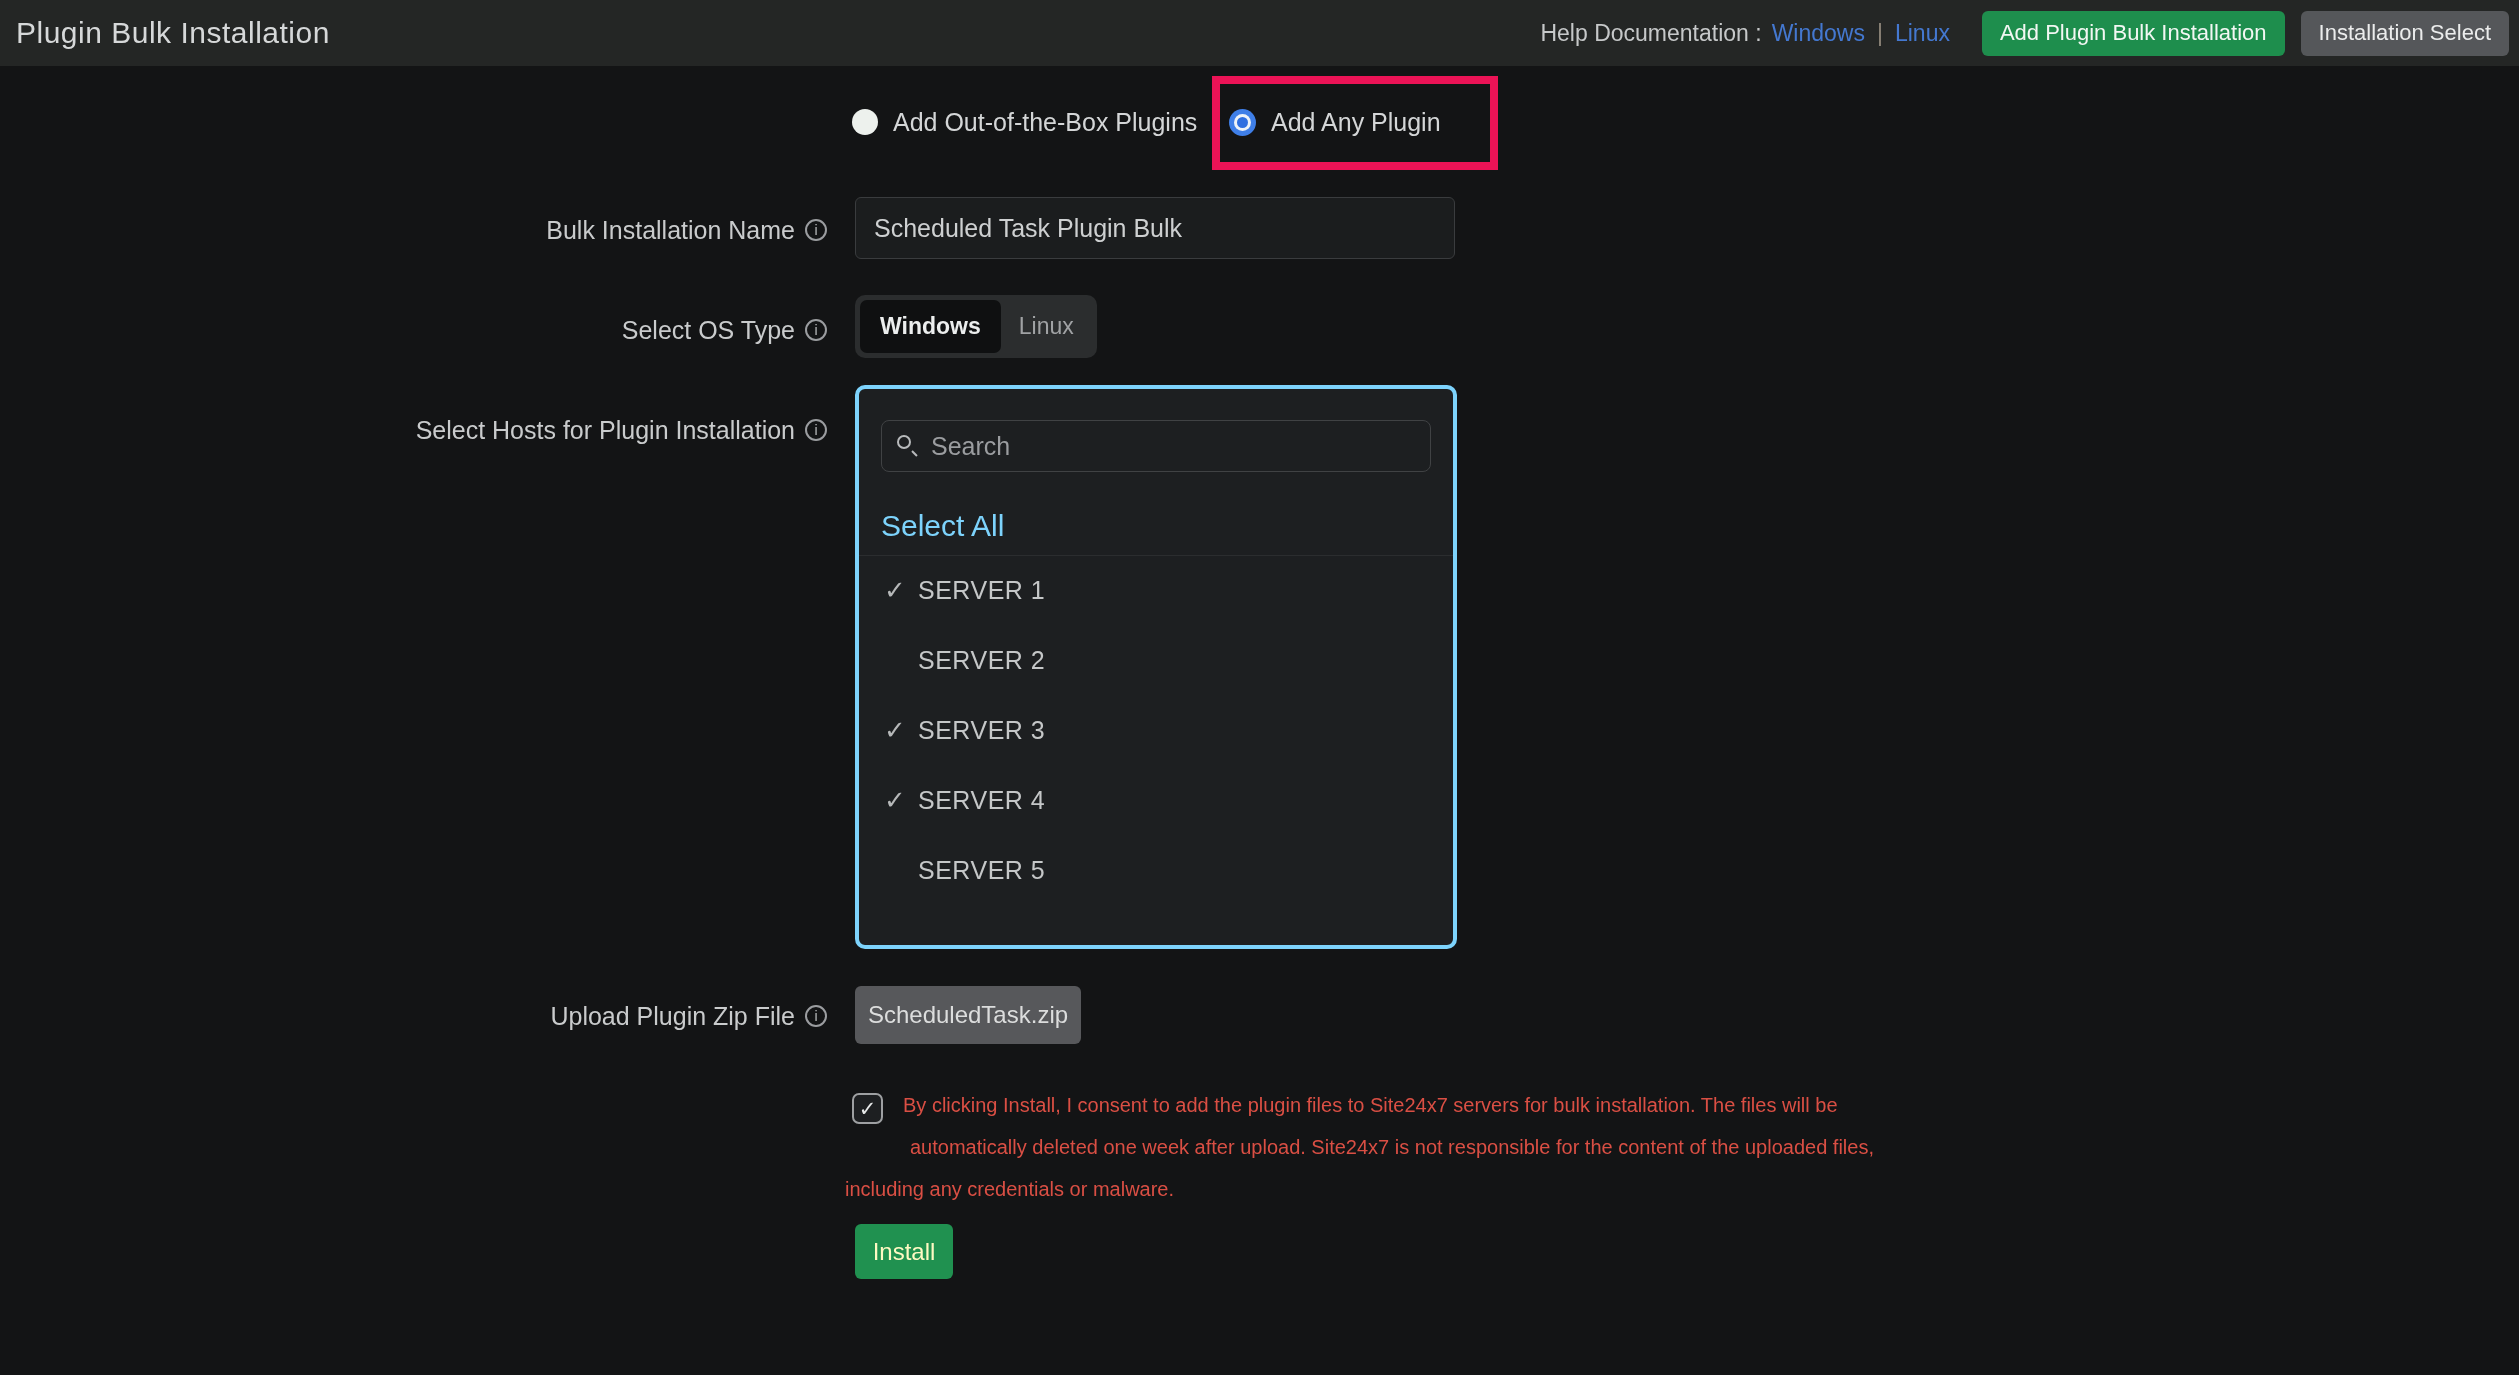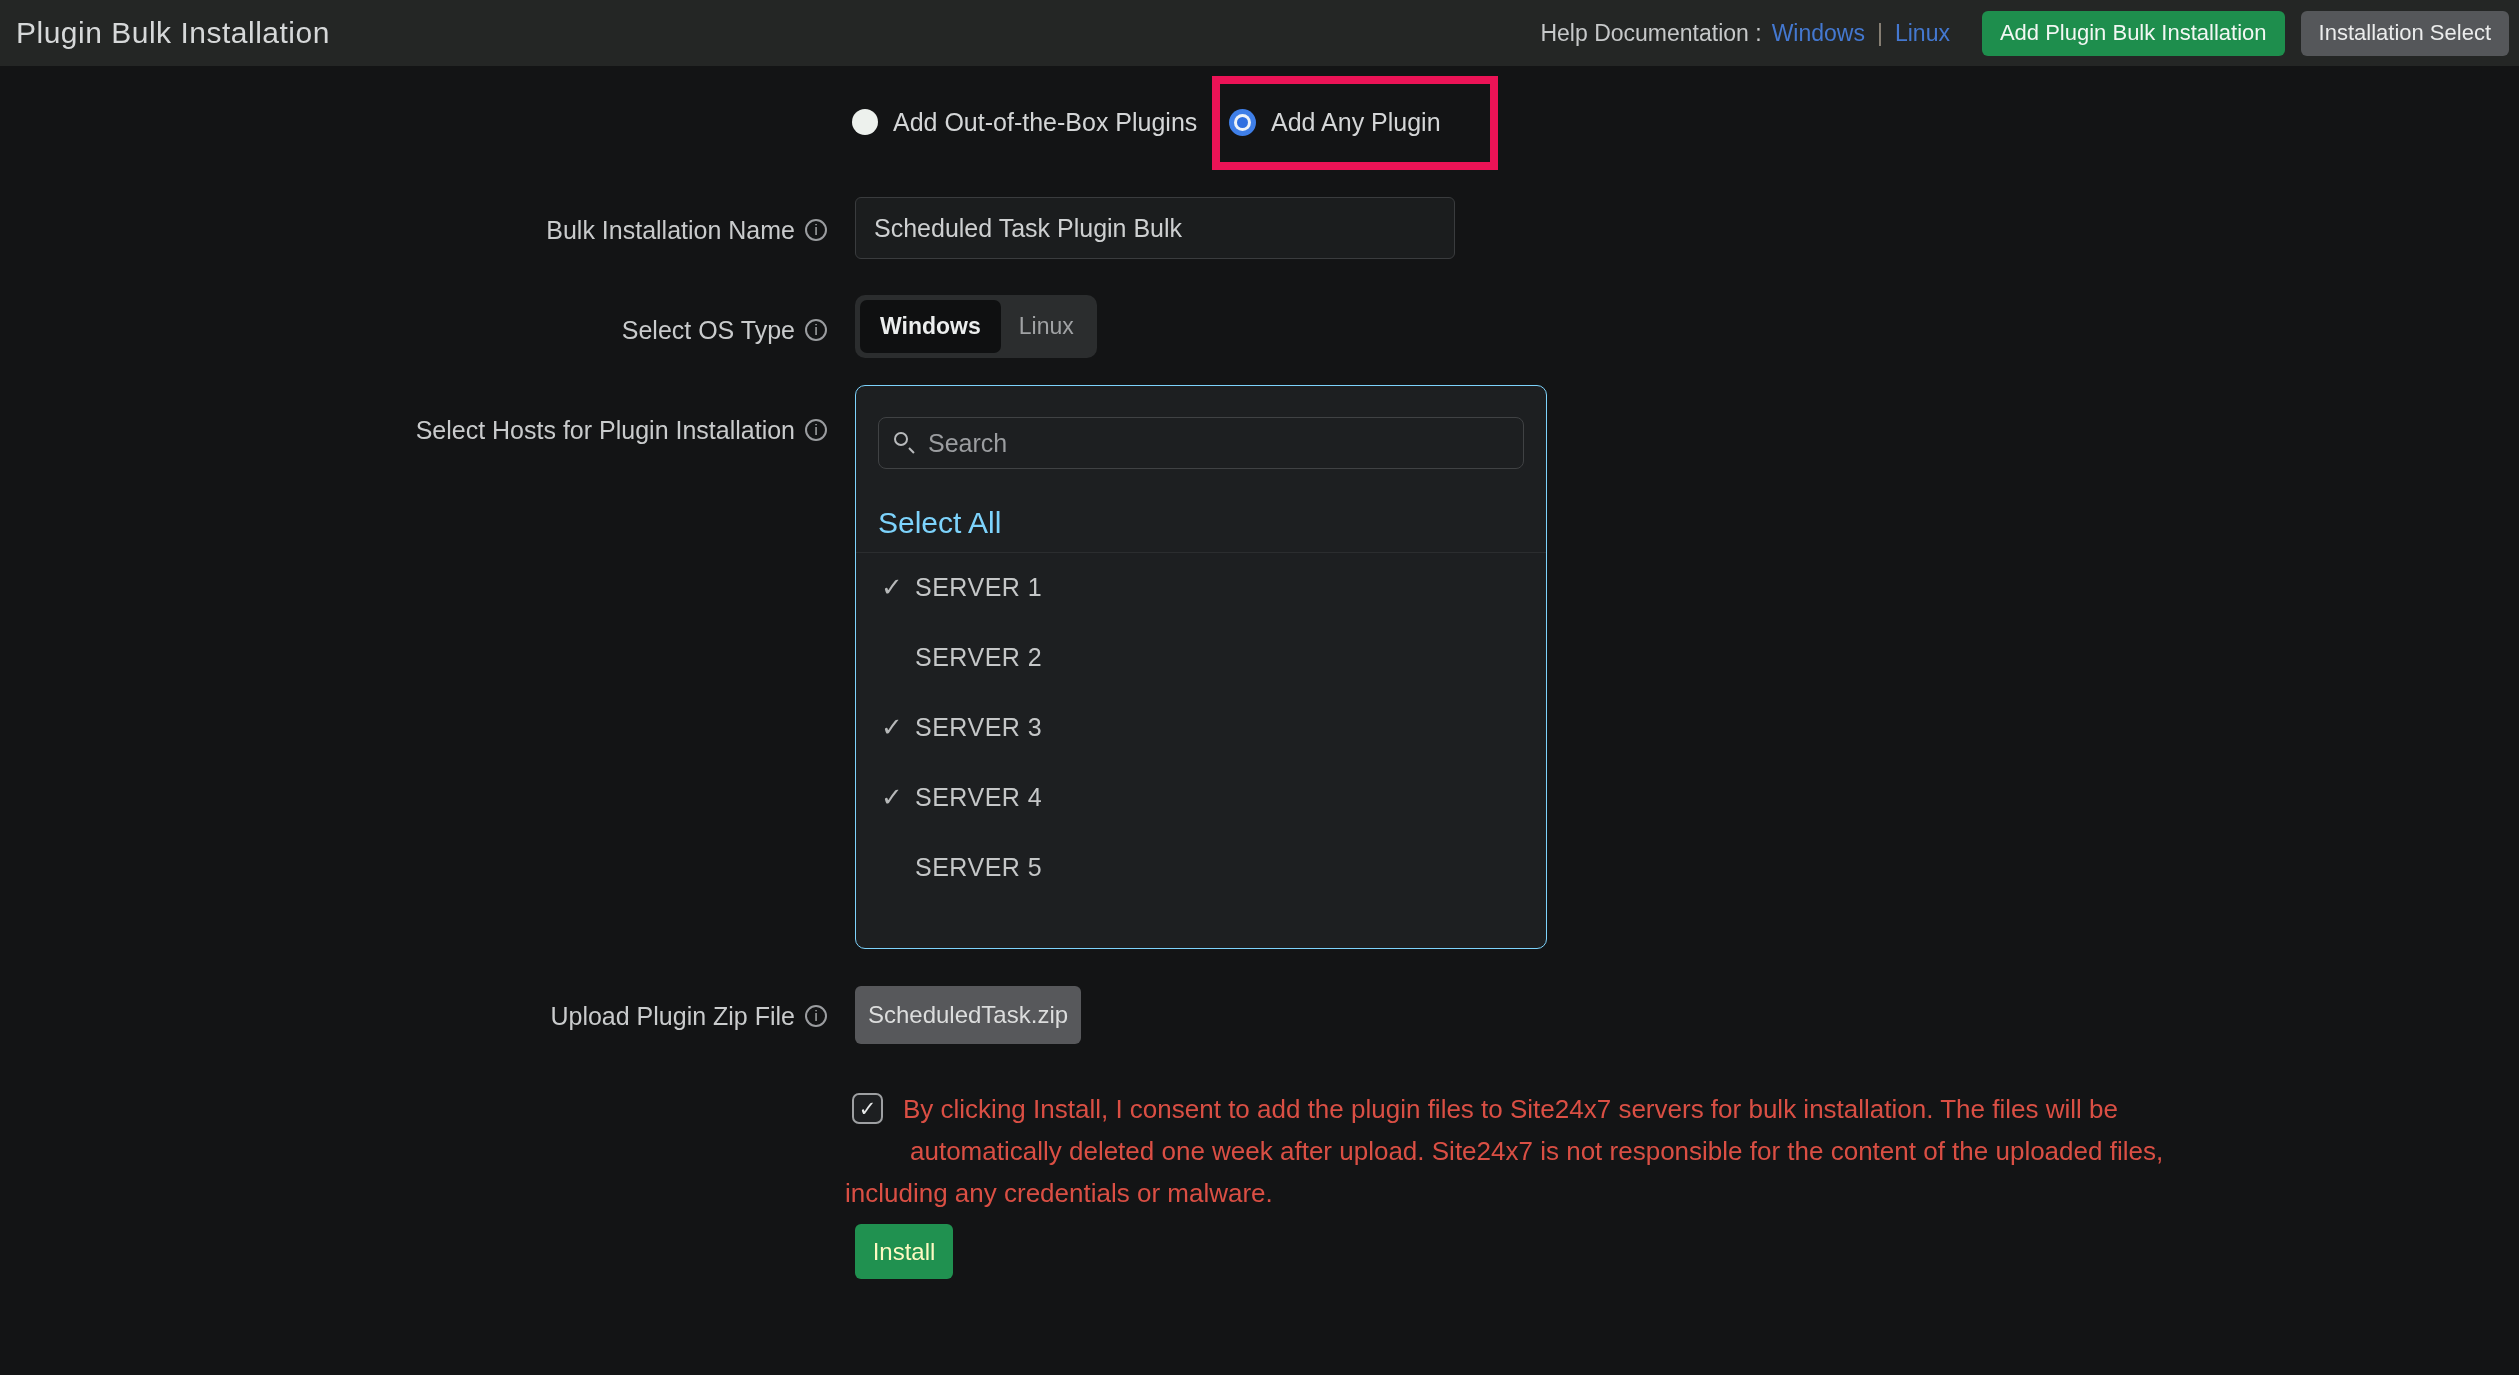--- a/index.html
+++ b/index.html
@@ -88,22 +88,22 @@
     font-size:23px; font-weight:bold; display:flex; align-items:center;
     padding:0 20px; cursor:pointer;
   }
   .os-seg {
     height:53px; color:#a0a2a4; font-size:23px; display:flex;
     align-items:center; padding:0 18px; cursor:pointer;
   }
 
   
   .hosts-panel {
-    position:absolute; left:855px; top:385px; width:692px; height:564px;
-    background:#1d1f21; border:1px solid #7dd3fc; border-radius:10px;
+    position:absolute; left:855px; top:385px; width:602px; height:564px;
+    background:#1d1f21; border:4px solid #7dd3fc; border-radius:10px;
   }
   .host-search {
     position:absolute; left:22px; right:22px; top:31px; height:52px;
     border:1px solid #404244; border-radius:8px;
     display:flex; align-items:center; padding:0 15px; cursor:text;
   }
   .search-glyph { position:relative; width:22px; height:22px; flex:none; margin-right:12px; }
   .search-glyph .lens {
     position:absolute; left:0; top:0; width:14px; height:14px;
     border:2px solid #b8babc; border-radius:50%;
@@ -138,21 +138,21 @@
     border:none; font-family:"Liberation Sans", sans-serif;
   }
 
   
   .consent-checkbox {
     position:absolute; left:852px; top:1093px; width:31px; height:31px;
     background:#1d1f21; border:2px solid #9ea0a2; border-radius:7px;
     display:flex; align-items:center; justify-content:center; cursor:pointer;
   }
   .consent-checkbox .mark { color:#e8eaea; font-size:21px; line-height:21px; }
-  .consent-line { position:absolute; font-size:26px; color:#da4f44; white-space:nowrap; }
+  .consent-line { position:absolute; font-size:20px; color:#da4f44; white-space:nowrap; }
   .cl-1 { left:903px; top:1094px; }
   .cl-2 { left:910px; top:1136px; }
   .cl-3 { left:845px; top:1178px; }
 
   
   .install-btn {
     position:absolute; left:855px; top:1224px; width:98px; height:55px;
     background:#209150; border:none; border-radius:6px; color:#fef9c3;
     font-size:24px; display:flex; align-items:center; justify-content:center;
     cursor:pointer; font-family:"Liberation Sans", sans-serif;

